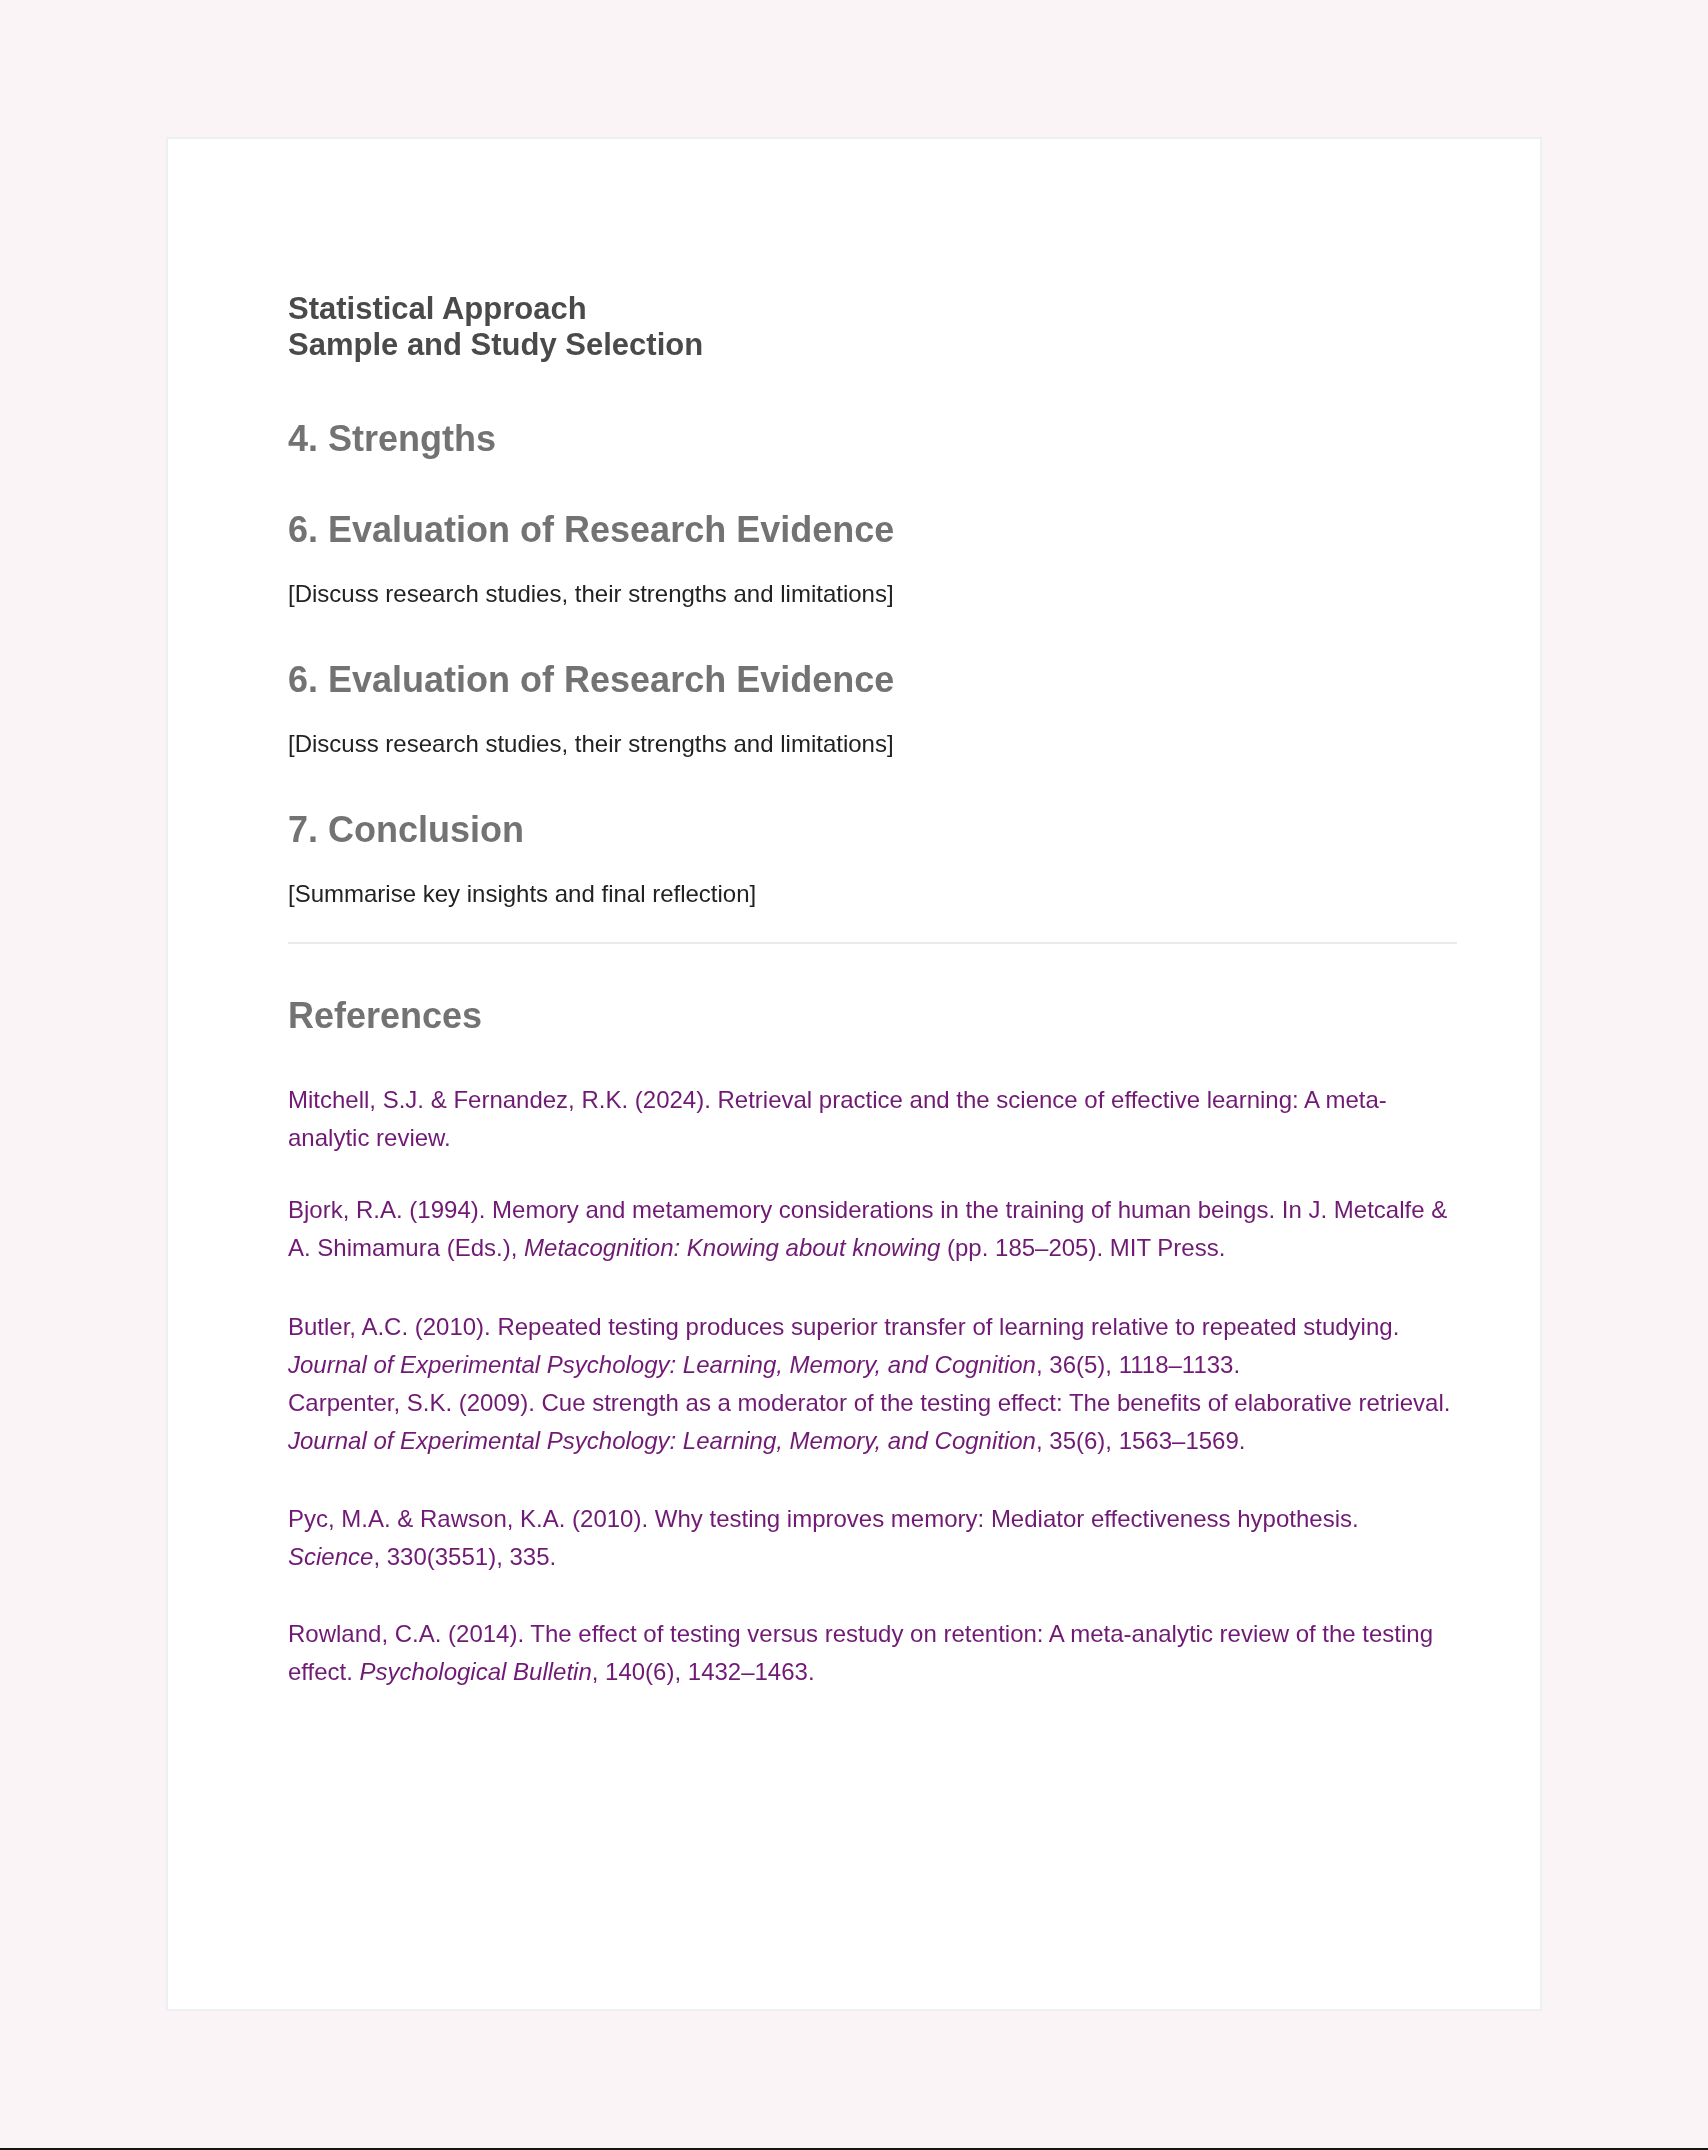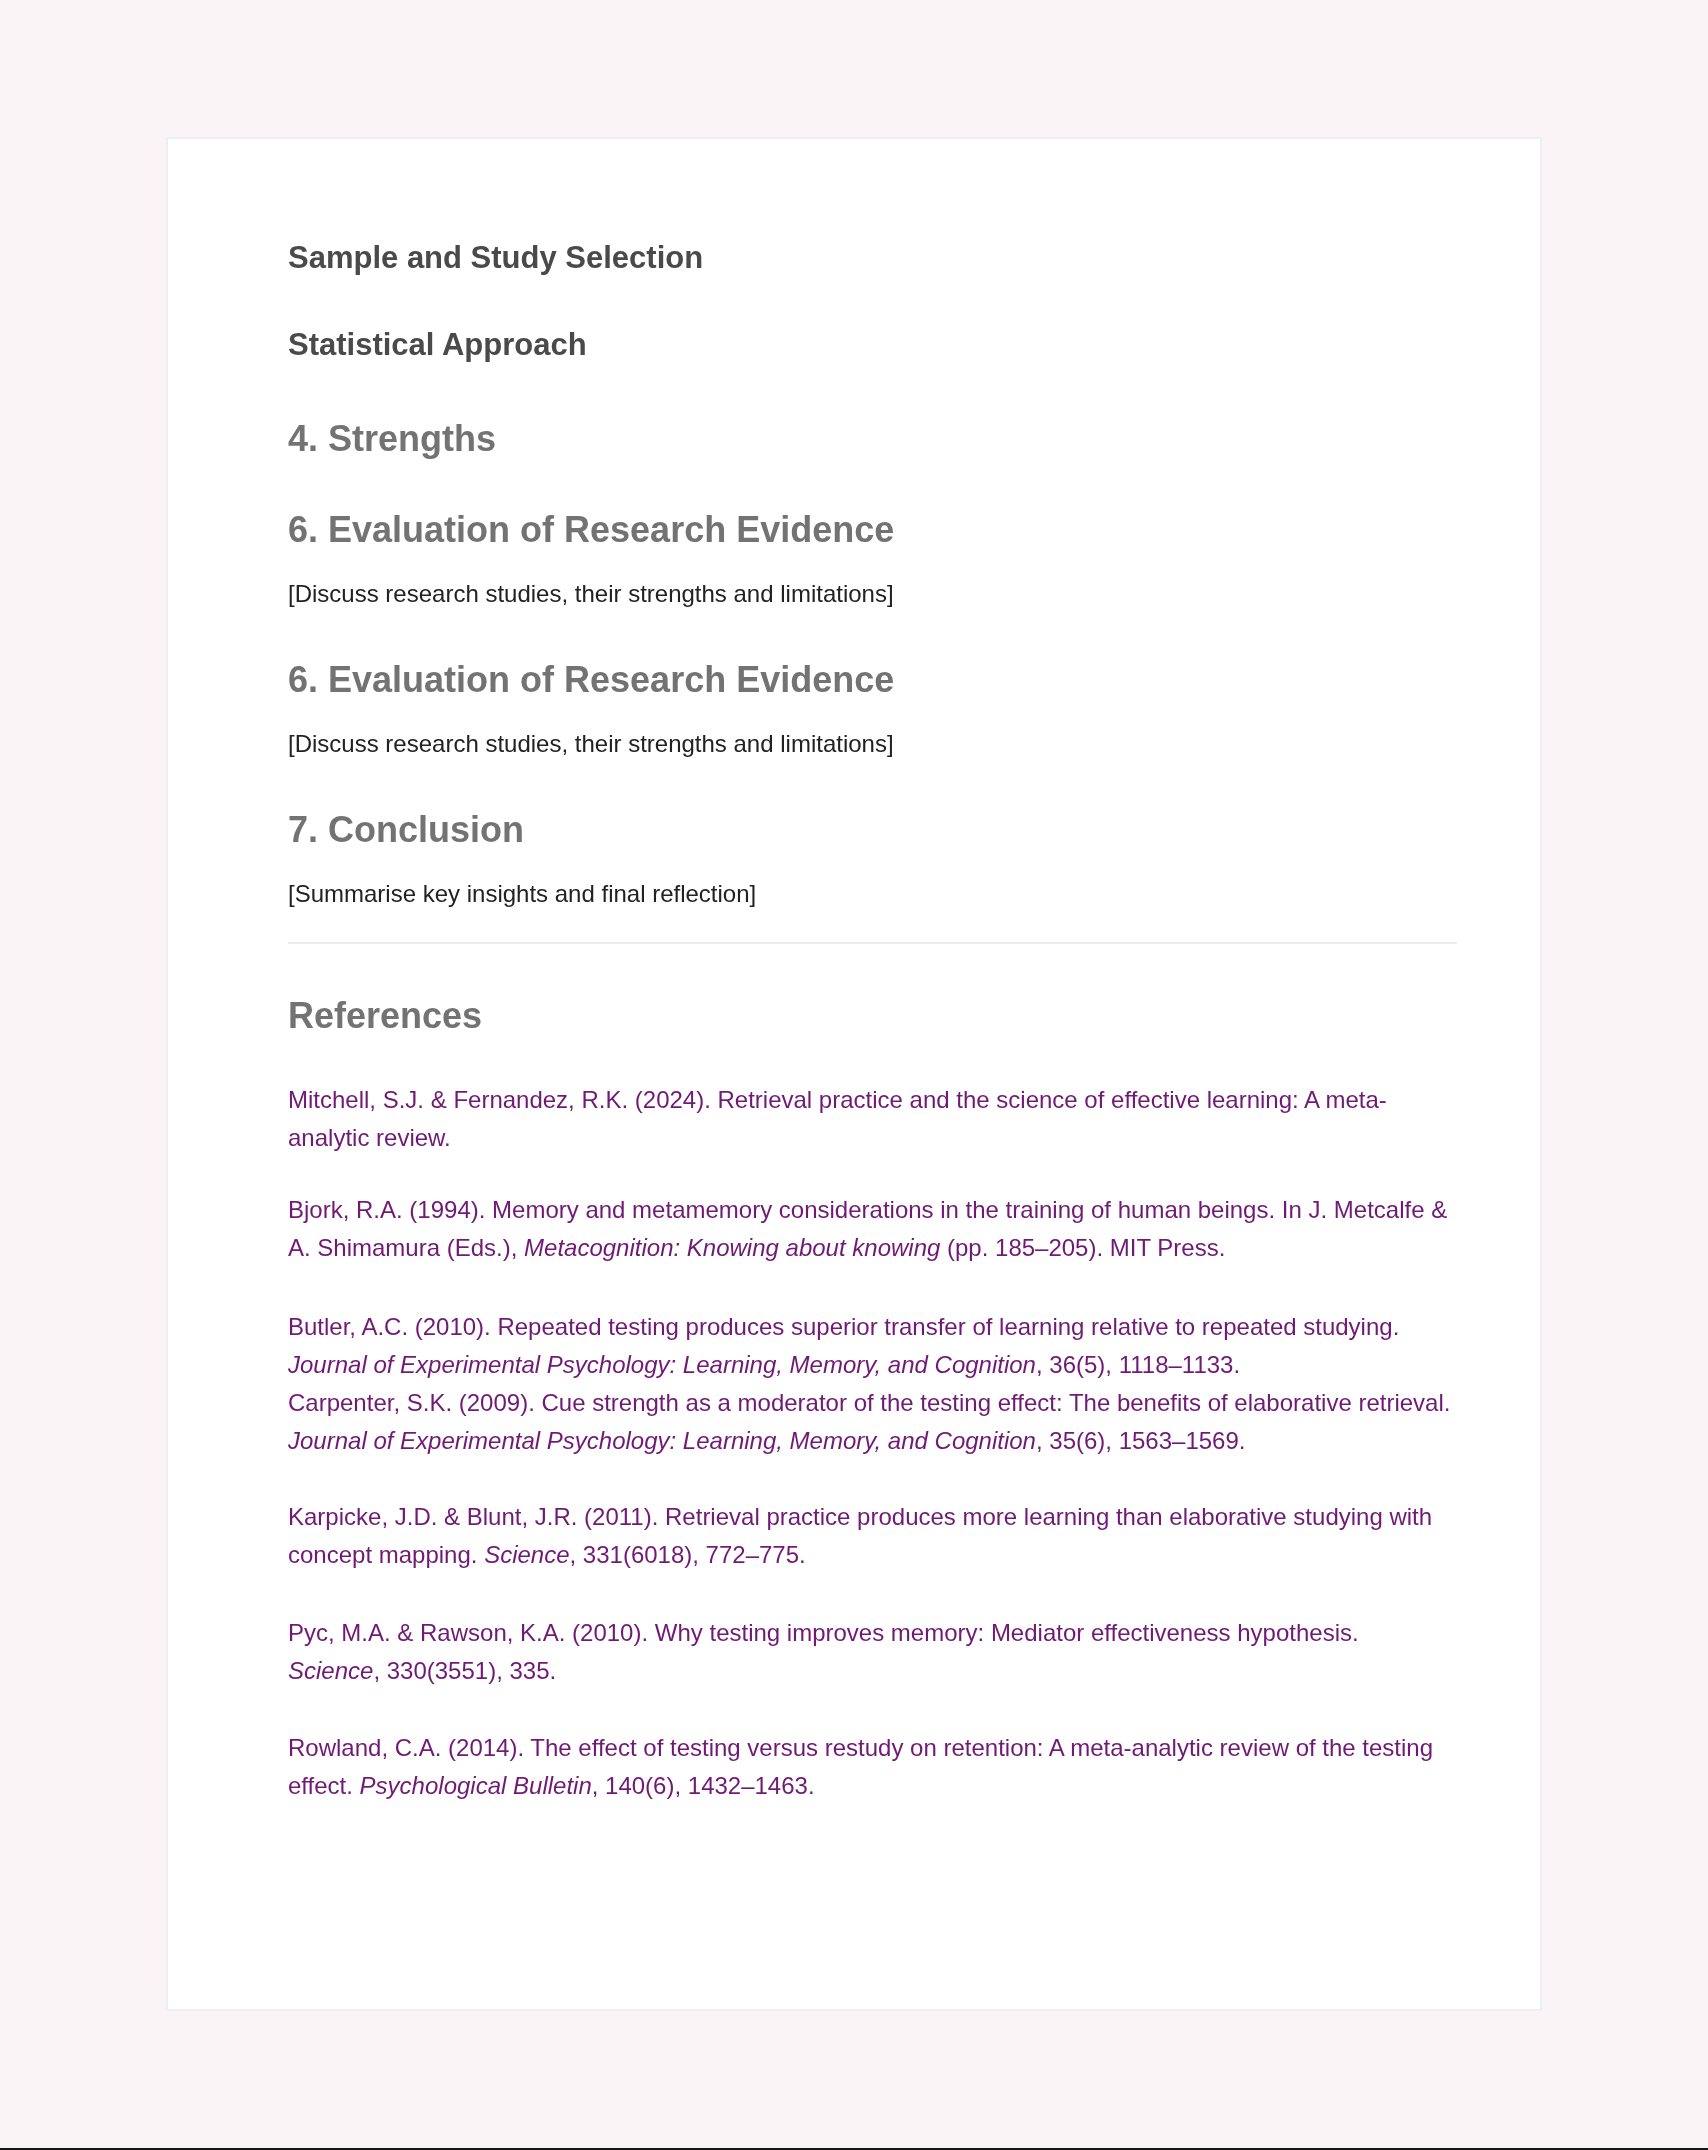--- a/index.html
+++ b/index.html
@@ -90,23 +90,23 @@
     background: #161616;
   }
 </style>
 </head>
 <body>
 
 <div class="screen">
 
   <div class="page">
 
+    <h3 class="minor mt-minor">Statistical Approach</h3>
+
     <h3 class="minor">Sample and Study Selection</h3>
-
-    <h3 class="minor mt-minor">Statistical Approach</h3>
 
 
     <h2 class="major mt-strengths">4. Strengths</h2>
 
     <h2 class="major mt-eval1">6. Evaluation of Research Evidence</h2>
 
     <p class="body-text">[Discuss research studies, their strengths and limitations]</p>
 
     <h2 class="major mt-eval2">6. Evaluation of Research Evidence</h2>
 
@@ -121,21 +121,20 @@
     <h2 class="major mt-references">References</h2>
 
     <p class="ref mt-ref-first"><span>Mitchell, S.J. &amp; Fernandez, R.K. (2024). Retrieval practice and the science of effective learning: A meta-analytic review.</span></p>
 
     <p class="ref mt-ref-a"><span>Bjork, R.A. (1994). Memory and metamemory considerations in the training of human beings. In J. Metcalfe &amp; A. Shimamura (Eds.), </span><em>Metacognition: Knowing about knowing</em><span> (pp. 185–205). MIT Press.</span></p>
 
     <p class="ref mt-ref-b mt-none-after"><span>Butler, A.C. (2010). Repeated testing produces superior transfer of learning relative to repeated studying. </span><em>Journal of Experimental Psychology: Learning, Memory, and Cognition</em><span>, 36(5), 1118–1133.</span></p>
 
     <p class="ref mt-none"><span>Carpenter, S.K. (2009). Cue strength as a moderator of the testing effect: The benefits of elaborative retrieval. </span><em>Journal of Experimental Psychology: Learning, Memory, and Cognition</em><span>, 35(6), 1563–1569.</span></p>
 
-    <p class="ref mt-ref-c"><span>Karpicke, J.D. &amp; Blunt, J.R. (2011). Retrieval practice produces more learning than elaborative studying with concept mapping. </span><em>Science</em><span>, 331(6018), 772–775.</span></p>
 
     <p class="ref mt-ref-d"><span>Pyc, M.A. &amp; Rawson, K.A. (2010). Why testing improves memory: Mediator effectiveness hypothesis. </span><em>Science</em><span>, 330(3551), 335.</span></p>
 
     <p class="ref mt-ref-e"><span>Rowland, C.A. (2014). The effect of testing versus restudy on retention: A meta-analytic review of the testing effect. </span><em>Psychological Bulletin</em><span>, 140(6), 1432–1463.</span></p>
 
   </div>
 
   <div class="bottom-bar"></div>
 
 </div>

